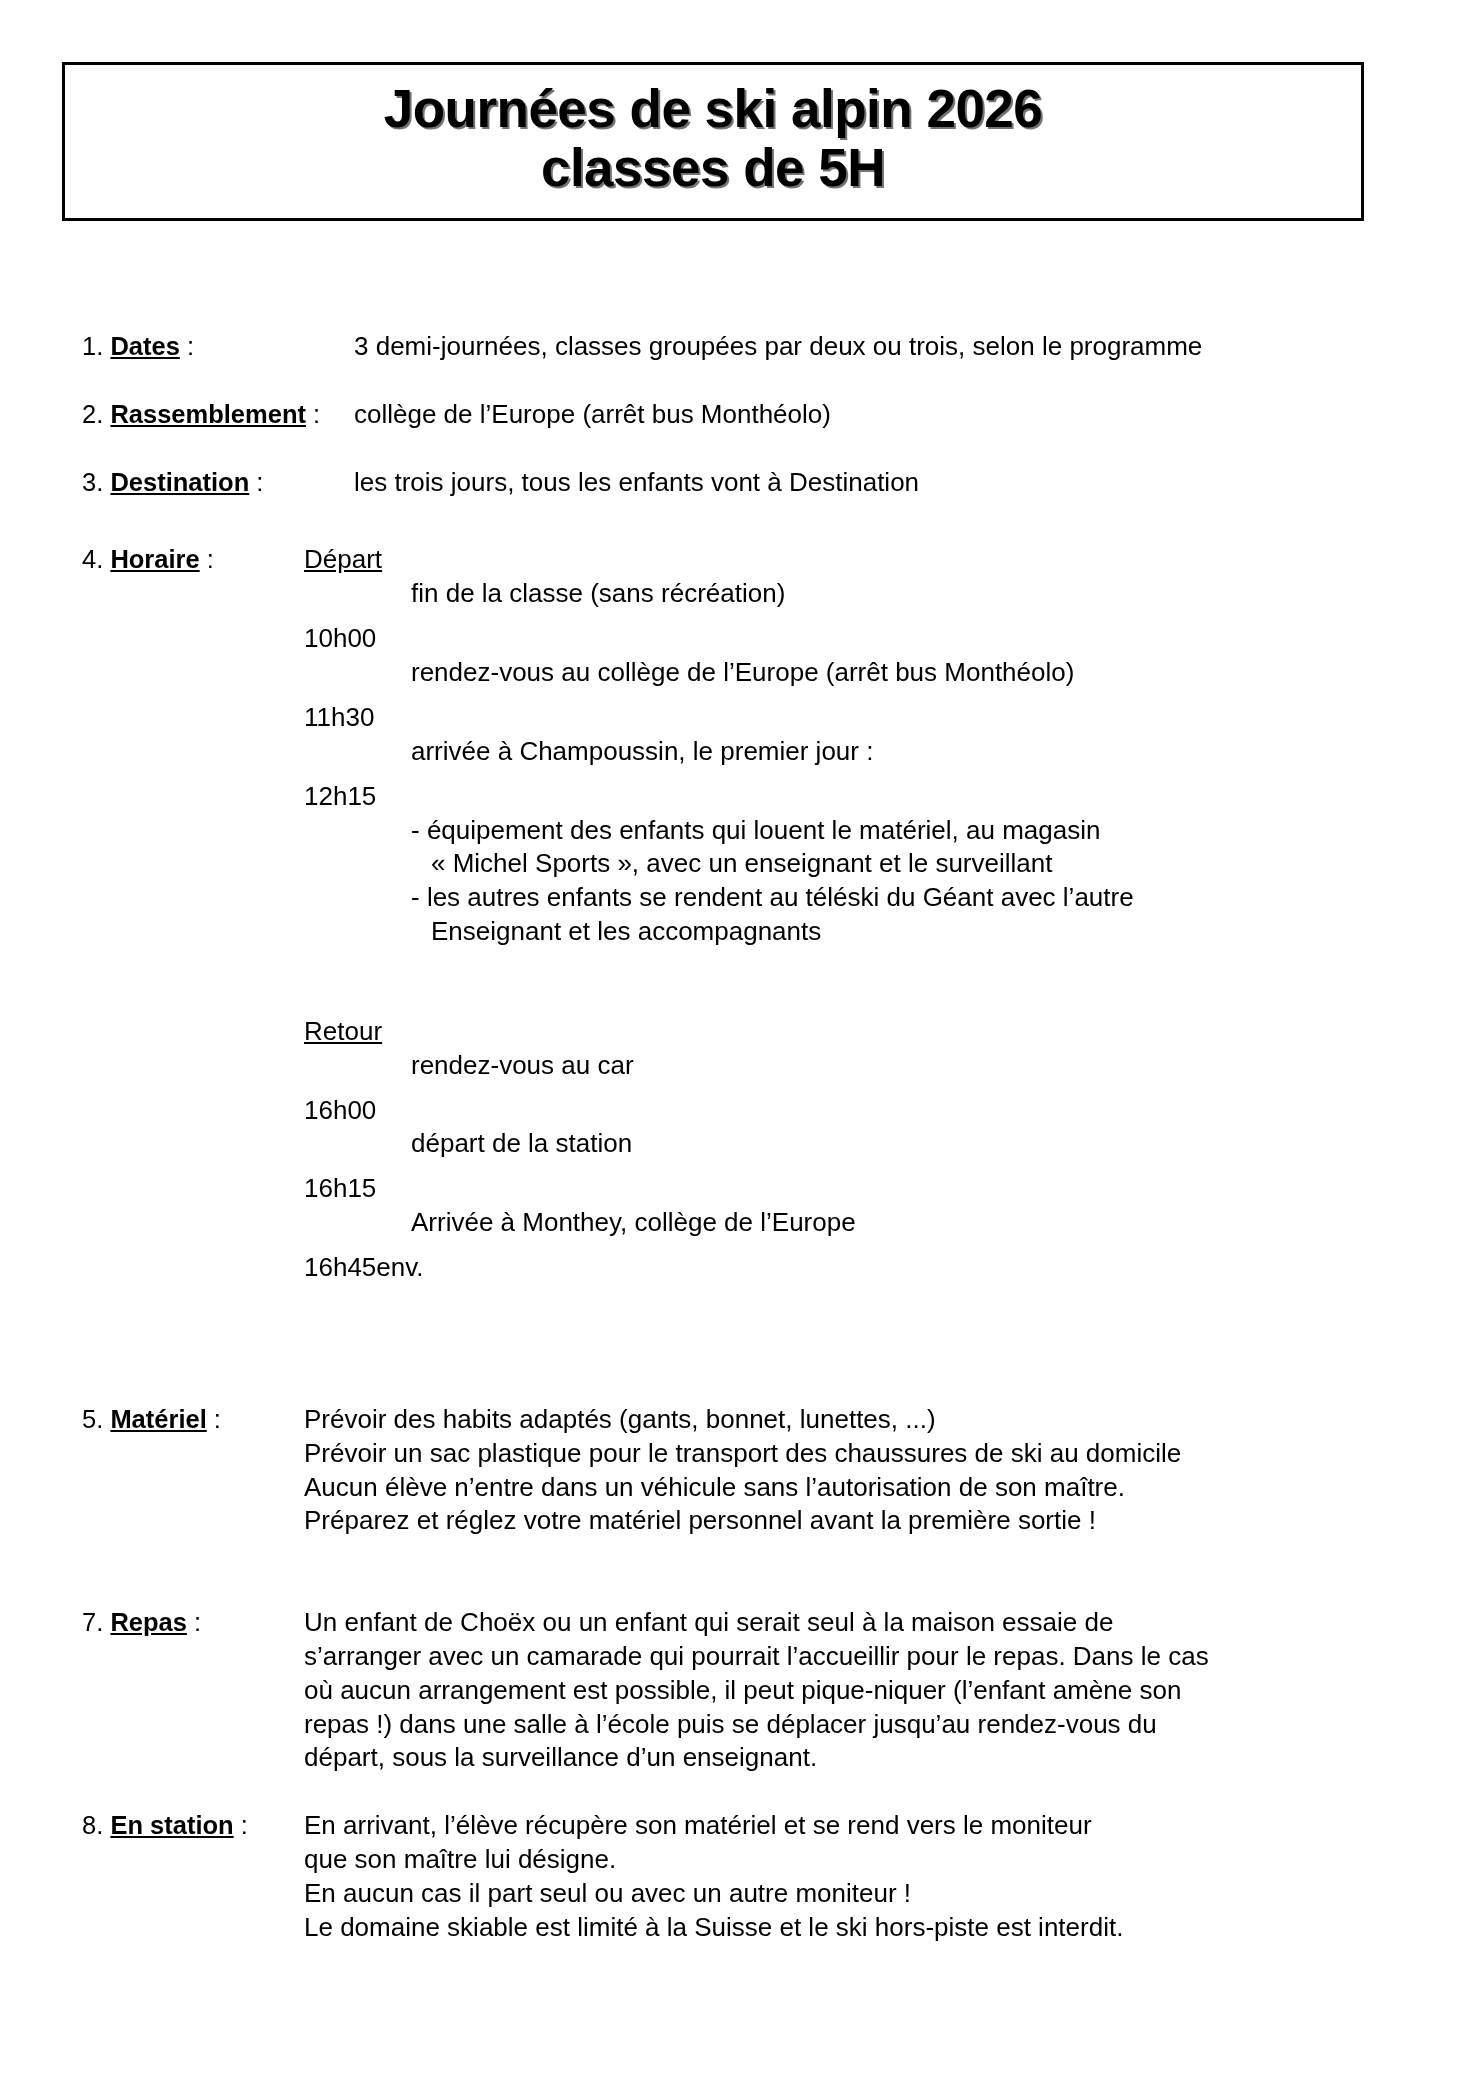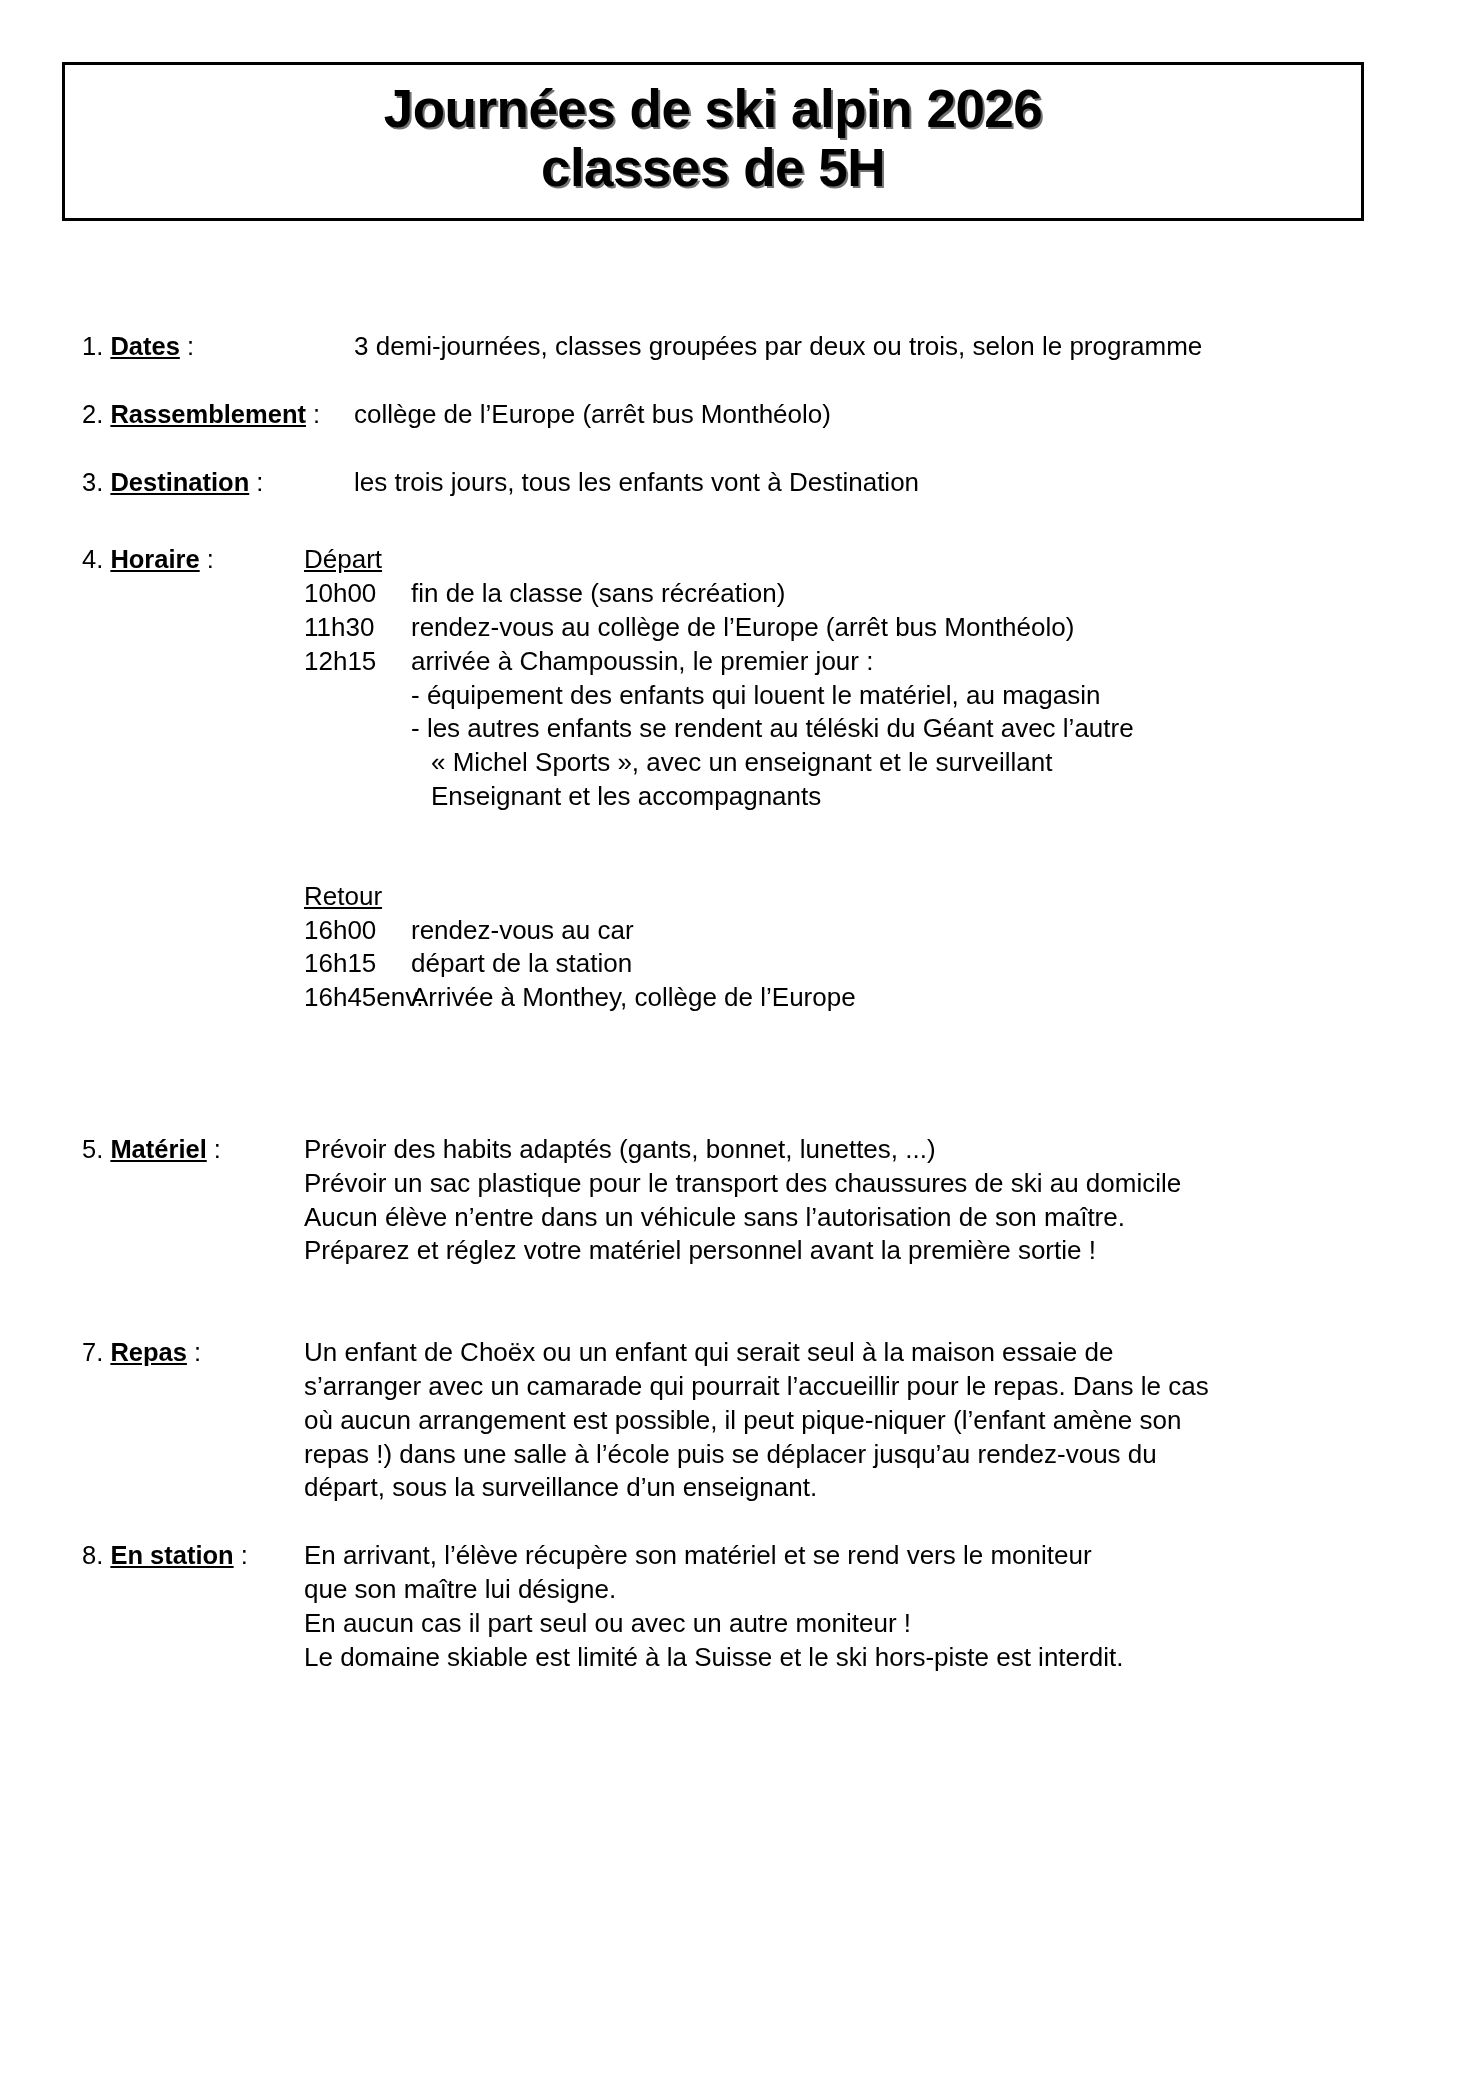--- a/index.html
+++ b/index.html
@@ -96,20 +96,21 @@
     text-underline-offset: 2px;
     white-space: nowrap;
   }
   .sched-row {
     display: flex;
     white-space: nowrap;
   }
   .sched-time {
     flex: 0 0 auto;
     width: 107px;
+    margin-top: 45px;
   }
   .sched-time.wide { width: 107px; }
   .sched-text { flex: 1 1 auto; }
   .sub-line {
     padding-left: 107px;
     white-space: nowrap;
   }
   .sub-line.cont { padding-left: 127px; }
   .sched-spacer { height: 66px; }
 </style>
@@ -181,22 +182,22 @@
         <div class="sched-row">
           <span class="sched-time">11h30</span>
           <span class="sched-text">rendez-vous au collège de l’Europe (arrêt bus Monthéolo)</span>
         </div>
         <div class="sched-row">
           <span class="sched-time">12h15</span>
           <span class="sched-text">arrivée à Champoussin, le premier jour :</span>
         </div>
 
         <div class="sub-line">- équipement des enfants qui louent le matériel, au magasin</div>
+        <div class="sub-line cont">« Michel Sports », avec un enseignant et le surveillant</div>
         <div class="sub-line">- les autres enfants se rendent au téléski du Géant avec l’autre</div>
-        <div class="sub-line cont">« Michel Sports », avec un enseignant et le surveillant</div>
         <div class="sub-line cont">Enseignant et les accompagnants</div>
 
         <div class="sched-spacer"></div>
 
         <div class="sched-head">Retour</div>
 
         <div class="sched-row">
           <span class="sched-time">16h00</span>
           <span class="sched-text">rendez-vous au car</span>
         </div>

